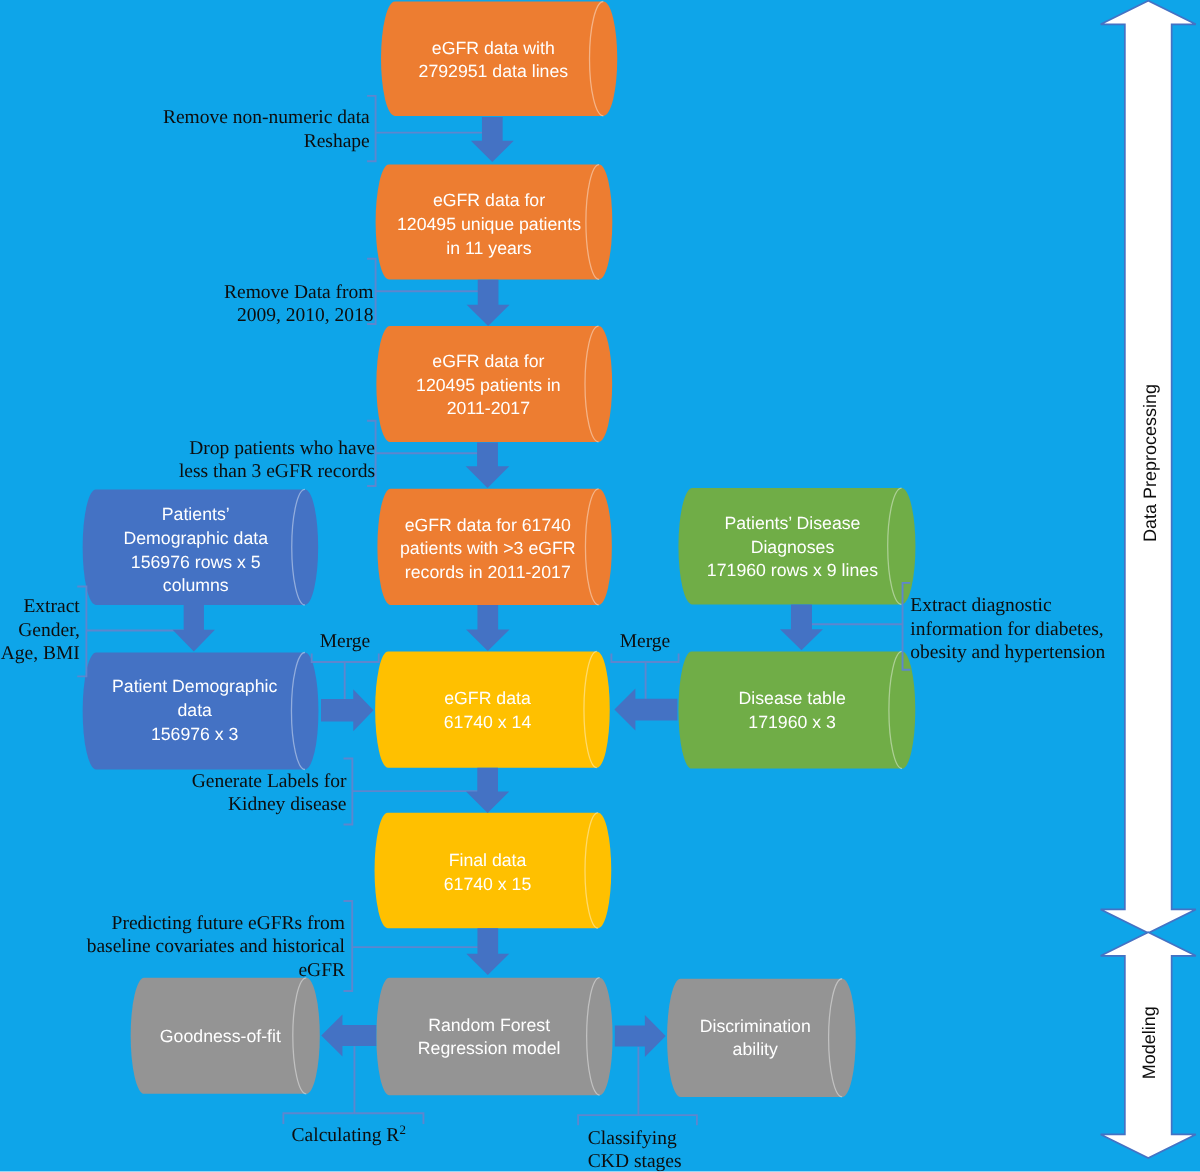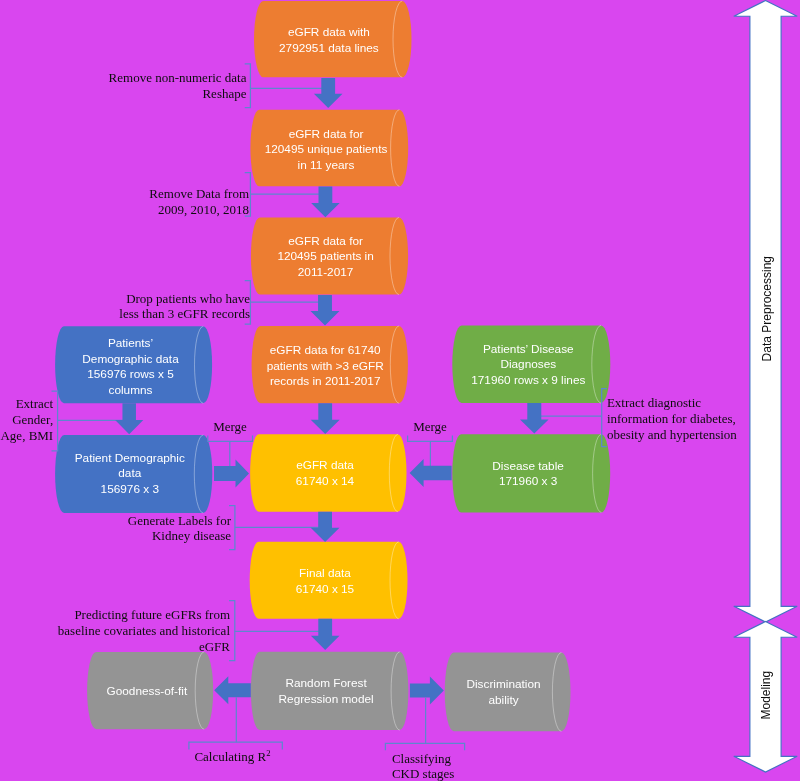--- a/index.html
+++ b/index.html
@@ -1,19 +1,19 @@
 <!DOCTYPE html>
 <html><head>
 <meta charset="utf-8">
 <title>eGFR data processing and modeling flowchart</title>
 <style>
   html,body{margin:0;padding:0;background:#fff;}
   body{width:800px;height:781px;overflow:hidden;
        font-family:"Liberation Sans",sans-serif;}
-  #stage{position:relative;width:800px;height:781px;background:#d946ef;}
+  #stage{position:relative;width:800px;height:781px;background:#0ea5e9;}
   svg#diagram{position:absolute;left:0;top:0;width:800px;height:781px;display:block;
                -webkit-font-smoothing:antialiased;}
   .node-text{fill:#ffffff;font-family:"Liberation Sans",sans-serif;
              font-size:11.8px;text-anchor:middle;}
   .ann-text{fill:#0d0d0d;font-family:"Liberation Serif",serif;font-size:13px;}
   .phase-text{fill:#0d0d0d;font-family:"Liberation Sans",sans-serif;font-size:12px;text-anchor:middle;}
 </style>
 </head>
 <body>
 

